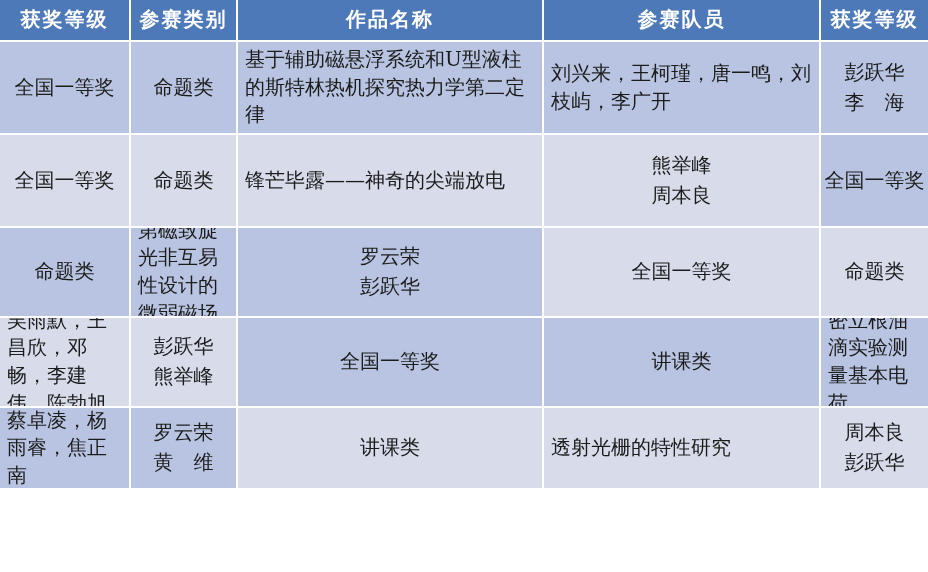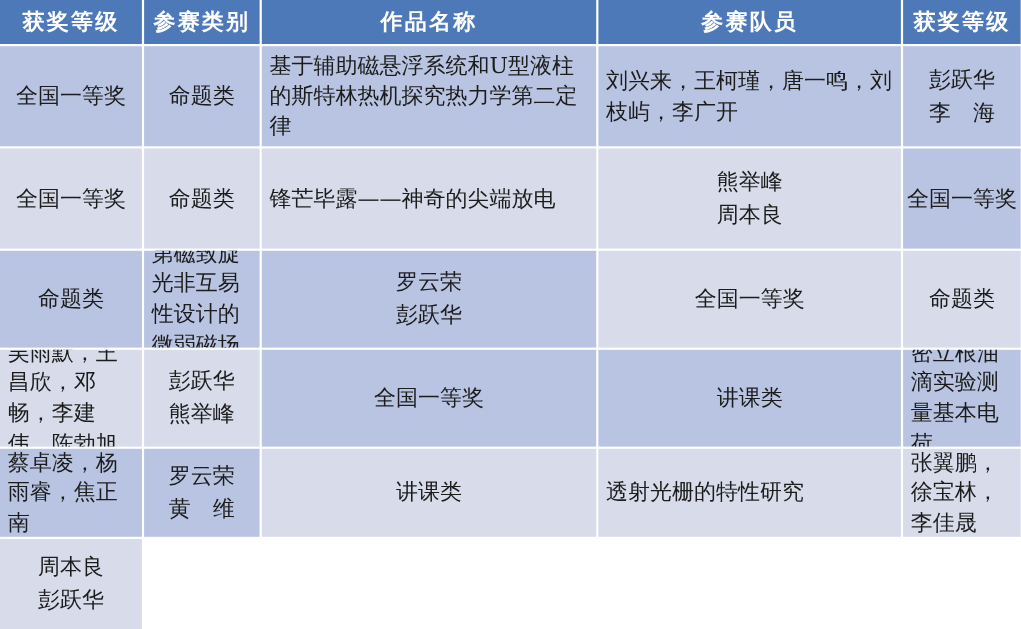--- a/index.html
+++ b/index.html
@@ -101,19 +101,18 @@
   <div class="cell band-a">讲课类</div>
   <div class="cell band-a left">密立根油滴实验测量基本电荷</div>
   <div class="cell band-a left">蔡卓凌，杨雨睿，焦正南</div>
   <div class="cell band-a teachers">
     <span>罗云荣</span>
     <span>黄　维</span>
   </div>
 
   <div class="cell band-b">讲课类</div>
   <div class="cell band-b left">透射光栅的特性研究</div>
-  <div class="cell band-b left">张翼鹏，徐宝林，李佳晟</div>
   <div class="cell band-b teachers">
     <span>周本良</span>
     <span>彭跃华</span>
   </div>
 
 </div>
 
 </body></html>

